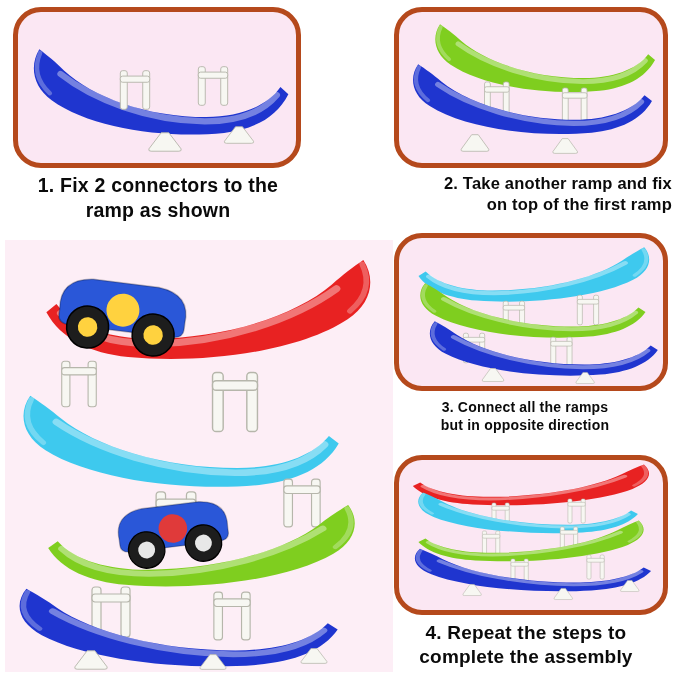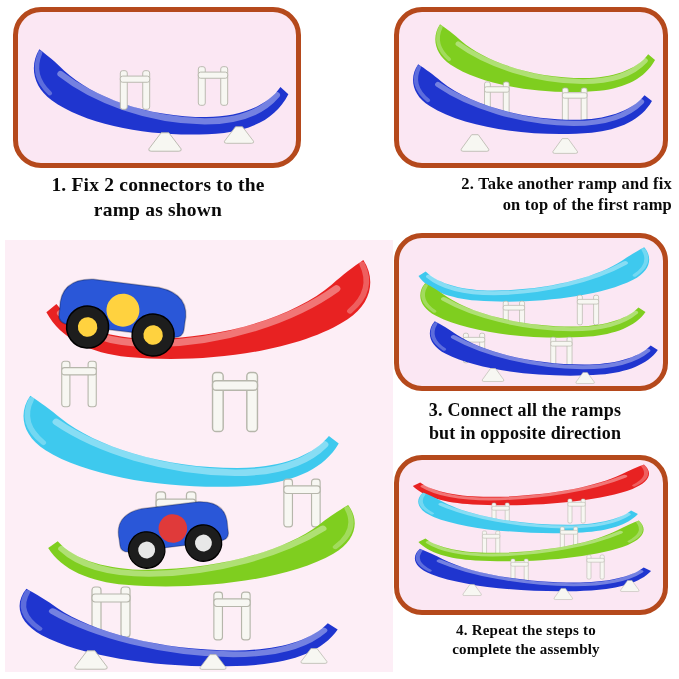--- a/index.html
+++ b/index.html
@@ -1,32 +1,32 @@
 <!DOCTYPE html>
 <html style="--page-bg: #ffffff; --panel-border: #b5491c; --panel-bg: #fbe7f3; --photo-bg: #fdeef6; --text: #0a0a0a; --ramp-blue: #1f35cf; --ramp-green: #7fce1f; --ramp-cyan: #3ec9ee; --ramp-red: #e82222; --white-plastic: #f7f7f2; --hub: #ffd23f; --car-blue: #2a57d8;"><head>
 <meta charset="utf-8">
 <style>
   * { margin:0; padding:0; box-sizing:border-box; }
   html,body { background:#ffffff; font-family:"Liberation Sans", sans-serif; }
-  .canvas{ position:relative; width:679px; height:679px; background:var(--page-bg,#ffffff); overflow:hidden;font-family:Liberation Serif, serif; }
+  .canvas{ position:relative; width:679px; height:679px; background:var(--page-bg,#ffffff); overflow:hidden; }
 
   .panel{ position:absolute; border:5px solid var(--panel-border,#b5491c); border-radius:28px;
           background:var(--panel-bg,#fbe7f3); overflow:hidden; }
   .panel svg{ display:block; width:100%; height:100%; }
   .panel-1{ left:13px; top:7px;  width:288px; height:161px; }
   .panel-2{ left:394px; top:7px;  width:274px; height:161px; }
   .panel-3{ left:394px; top:233px; width:274px; height:158px; }
   .panel-4{ left:394px; top:455px; width:274px; height:160px; }
 
   .caption{ position:absolute; text-align:center; font-weight:bold; color:var(--text,#0a0a0a);
             line-height:1.28; white-space:pre-line; letter-spacing:.2px; }
   .caption-1{ left:6px;   top:173px; width:304px; font-size:19.5px; }
   .caption-2{ left:376px; top:173px; width:296px; font-size:16.5px;text-align:right; }
-  .caption-3{ left:380px; top:399px; width:290px; font-size:18px; }
-  .caption-4{ left:388px; top:621px; width:276px; font-size:15px; }
+  .caption-3{ left:380px; top:399px; width:290px; font-size:14px; }
+  .caption-4{ left:388px; top:621px; width:276px; font-size:19px; }
 
   .main-figure{ position:absolute; left:5px; top:240px; width:388px; height:432px;
                 background:var(--photo-bg,#fdeef6); }
   .main-figure svg{ display:block; width:100%; height:100%; }
 
   svg use, svg symbol { overflow:visible; }
   .white-part{ fill:var(--white-plastic,#f7f7f2); stroke:#b6b6ab; stroke-width:1.2; }
   .ramp-glint{ fill:none; stroke:#ffffff; stroke-opacity:.38; stroke-width:7; stroke-linecap:round; }
   .ramp-scoop{ fill:none; stroke:#ffffff; stroke-opacity:.28; stroke-width:5; stroke-linecap:round; }
   .fill-blue { fill:var(--ramp-blue,#1f35cf); }

